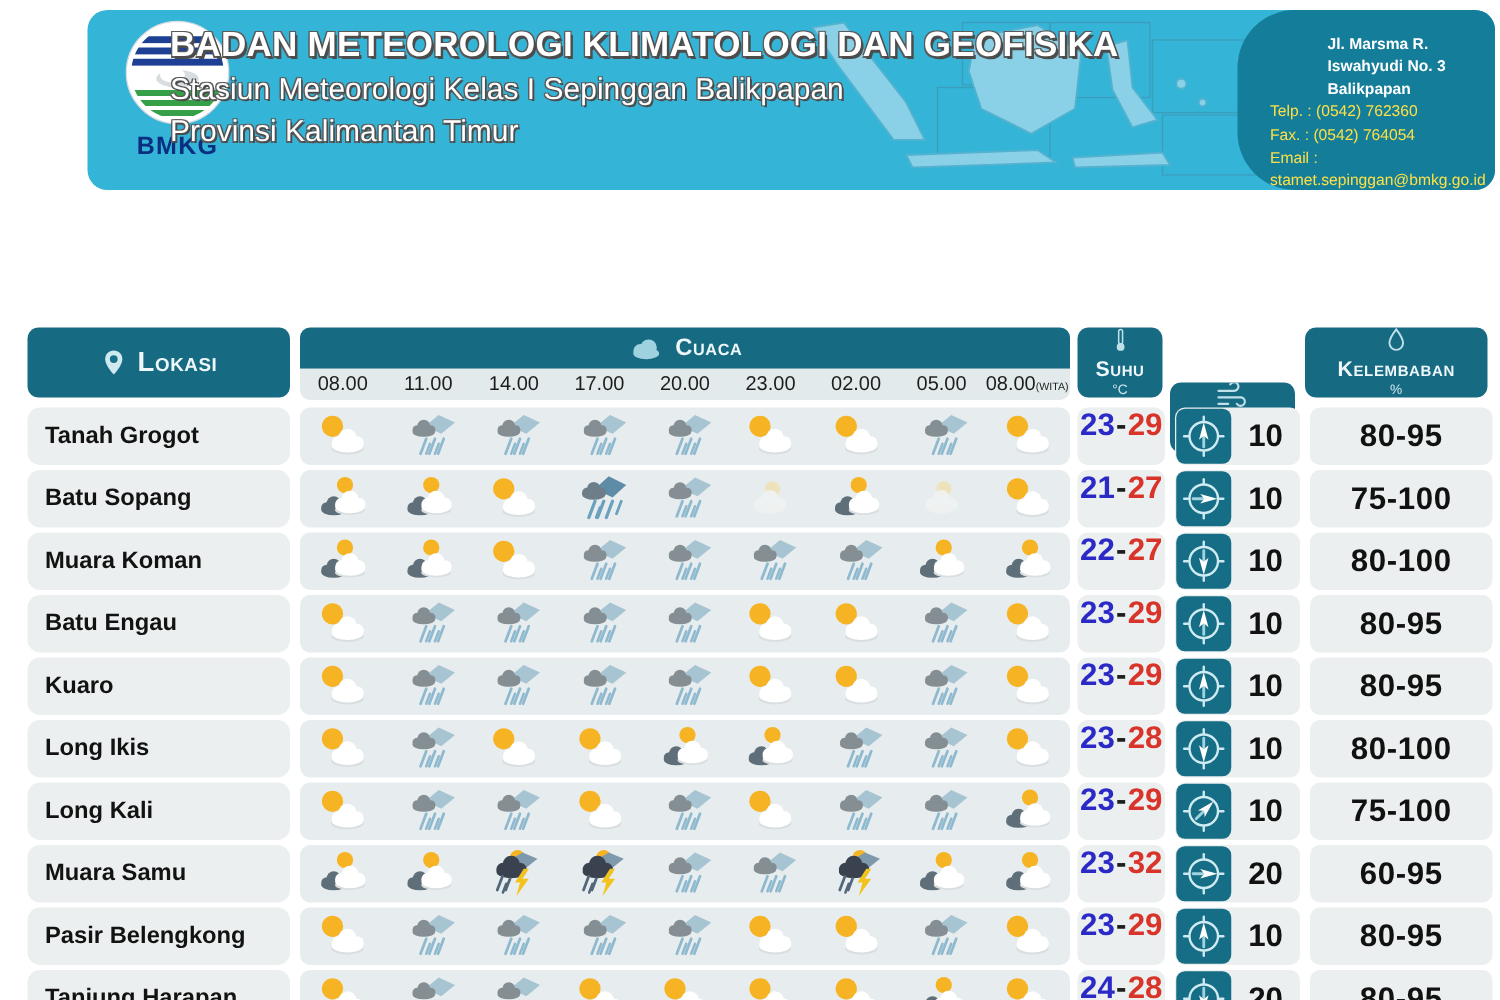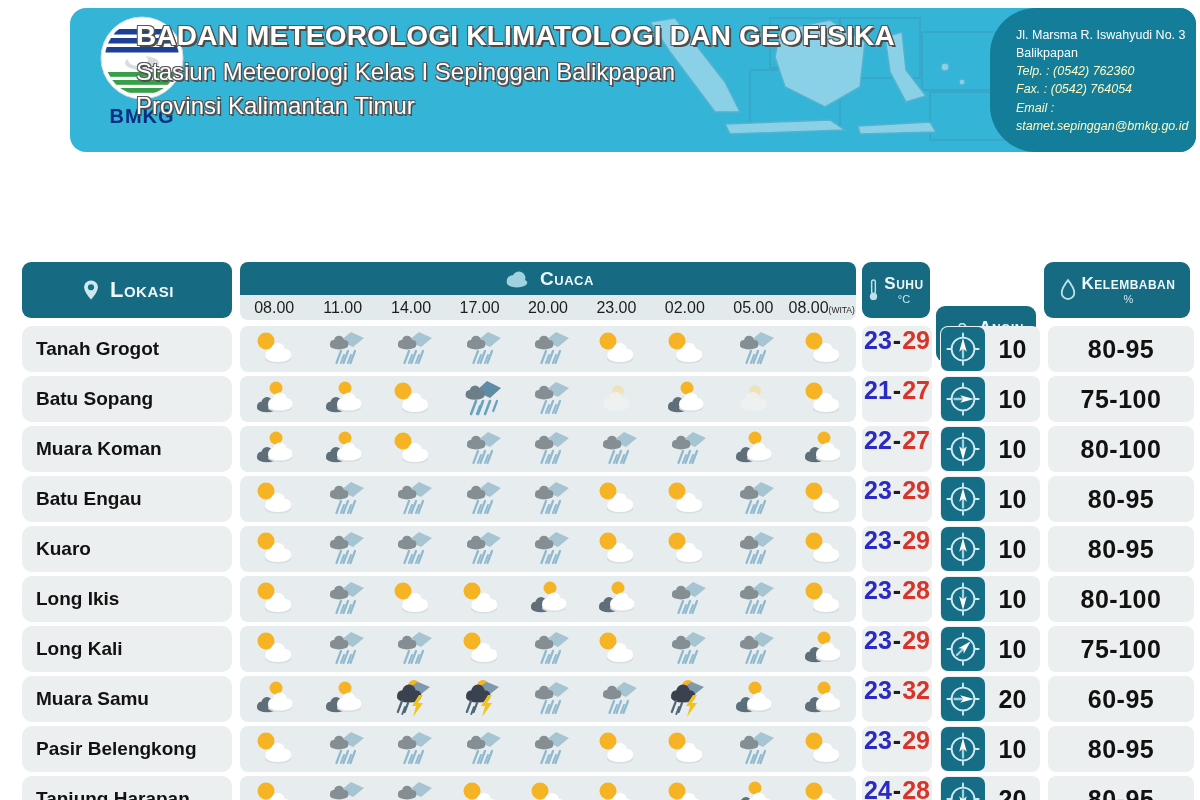--- a/index.html
+++ b/index.html
@@ -13,41 +13,41 @@
   .logo{position:absolute;left:22px;top:8px;width:100px;text-align:center;z-index:3;}
   .logo-text{color:#0a2f80;font-weight:bold;font-size:20px;letter-spacing:1px;margin-top:1px;}
   .agency{position:absolute;left:66px;top:12px;z-index:3;color:#fff;}
   .agency .l1{font-size:28px;font-weight:bold;letter-spacing:.2px;
     text-shadow:2px 2px 0 #4c4c4c,-1px -1px 0 #5a5a5a,1px -1px 0 #5a5a5a,-1px 1px 0 #5a5a5a;}
   .agency .l2,.agency .l3{font-size:24px;font-weight:normal;margin-top:6px;
     text-shadow:1.5px 1.5px 0 #4c4c4c,-1px -1px 0 #5a5a5a,1px -1px 0 #5a5a5a,-1px 1px 0 #5a5a5a;}
   .contact{position:absolute;right:0;top:0;width:206px;height:144px;z-index:2;
            background:#147d99;border-radius:46px 16px 16px 46px;box-sizing:border-box;
            padding:18px 10px 0 26px;color:#fff;font-size:12.5px;line-height:1.45;}
-  .contact .b{font-weight:normal;}
-  .contact .i{font-style:italic;color:#fef9c3;}
+  .contact .b{font-weight:bold;margin-left:46px;}
+  .contact .i{color:#fde047;}
 
   
   .title-block{position:absolute;left:0;top:162px;width:100%;text-align:center;z-index:2;color:#0d0d0d;}
   .title-main{font-size:27px;font-weight:bold;letter-spacing:.3px;}
   .title-sub{font-size:21px;margin-top:7px;color:#151515;}
 
   
   .hdbox{position:absolute;background:#166a82;color:#eef7fa;border-radius:9px;
          display:flex;align-items:center;justify-content:center;z-index:2;}
   .hd-label{font-variant:small-caps;font-weight:bold;letter-spacing:.5px;}
   .lokasi-hd{left:22px;top:262px;width:210px;height:56px;gap:8px;}
   .lokasi-hd .hd-label{font-size:22px;}
   .cuaca-band{left:240px;top:262px;width:616px;height:33px;border-radius:8px 8px 0 0;gap:8px;}
   .cuaca-band .hd-label{font-size:19px;}
   .times-row{position:absolute;left:240px;top:295px;width:616px;height:25px;background:#e3eaec;
              border-radius:0 0 8px 8px;display:flex;align-items:center;z-index:2;}
   .tcell{flex:1;text-align:center;font-size:16px;color:#1d1d1d;}
   .wita{font-size:8.5px;}
-  .colhd{flex-direction:row;gap:5px;}
+  .colhd{flex-direction:column;gap:5px;}
   .colhd .stack{display:flex;flex-direction:column;align-items:center;line-height:1.1;}
   .colhd .hd-label{font-size:17px;}
   .hd-unit{font-size:11px;color:#cfe7ee;}
   .hd-unit.i{font-style:italic;}
   .suhu-hd{left:862px;top:262px;width:68px;height:56px;}
   .angin-hd{left:936px;top:262px;width:100px;height:56px;margin-top:44px;}
   .kelembaban-hd{left:1044px;top:262px;width:146px;height:56px;}
 
   
   .rows{position:absolute;left:0;top:326px;width:1200px;z-index:2;}

